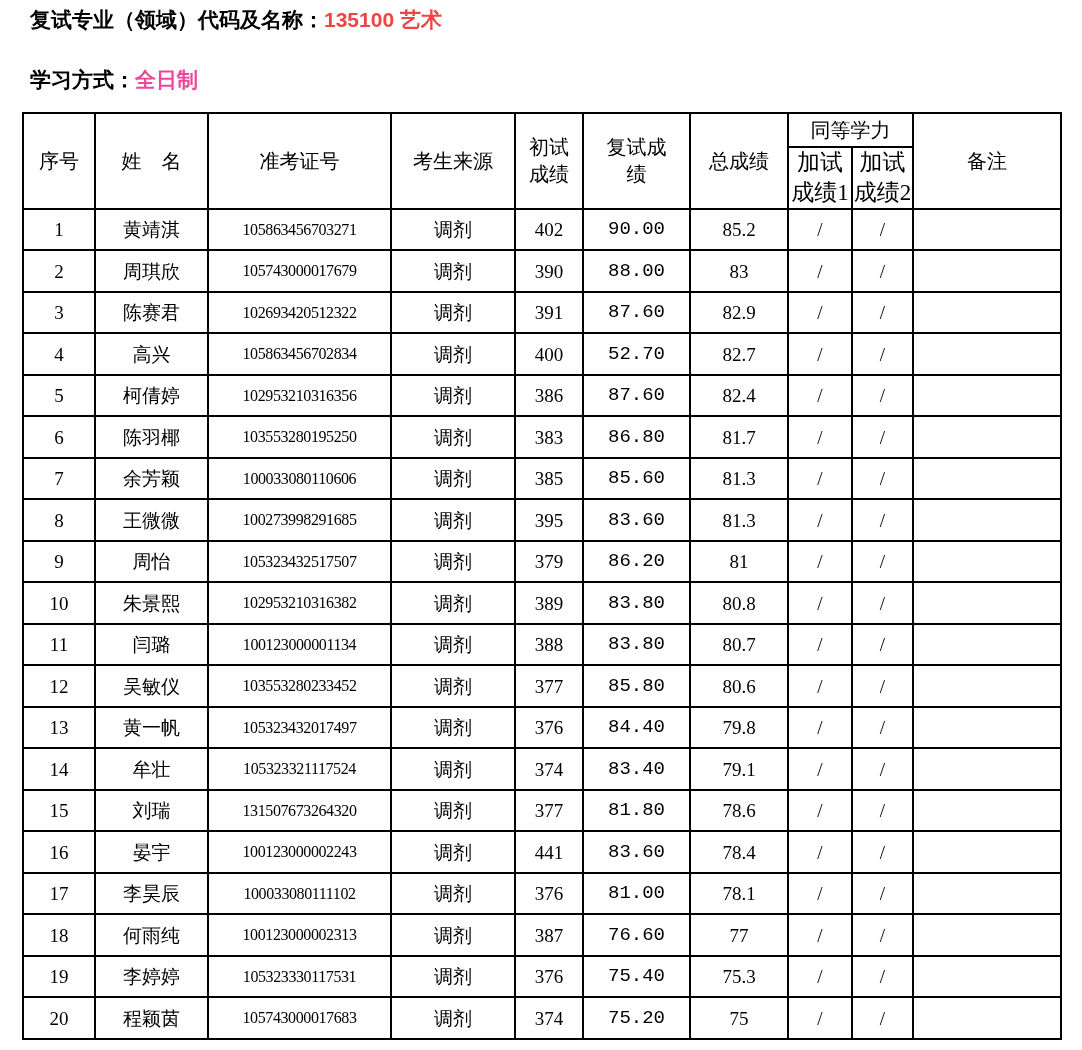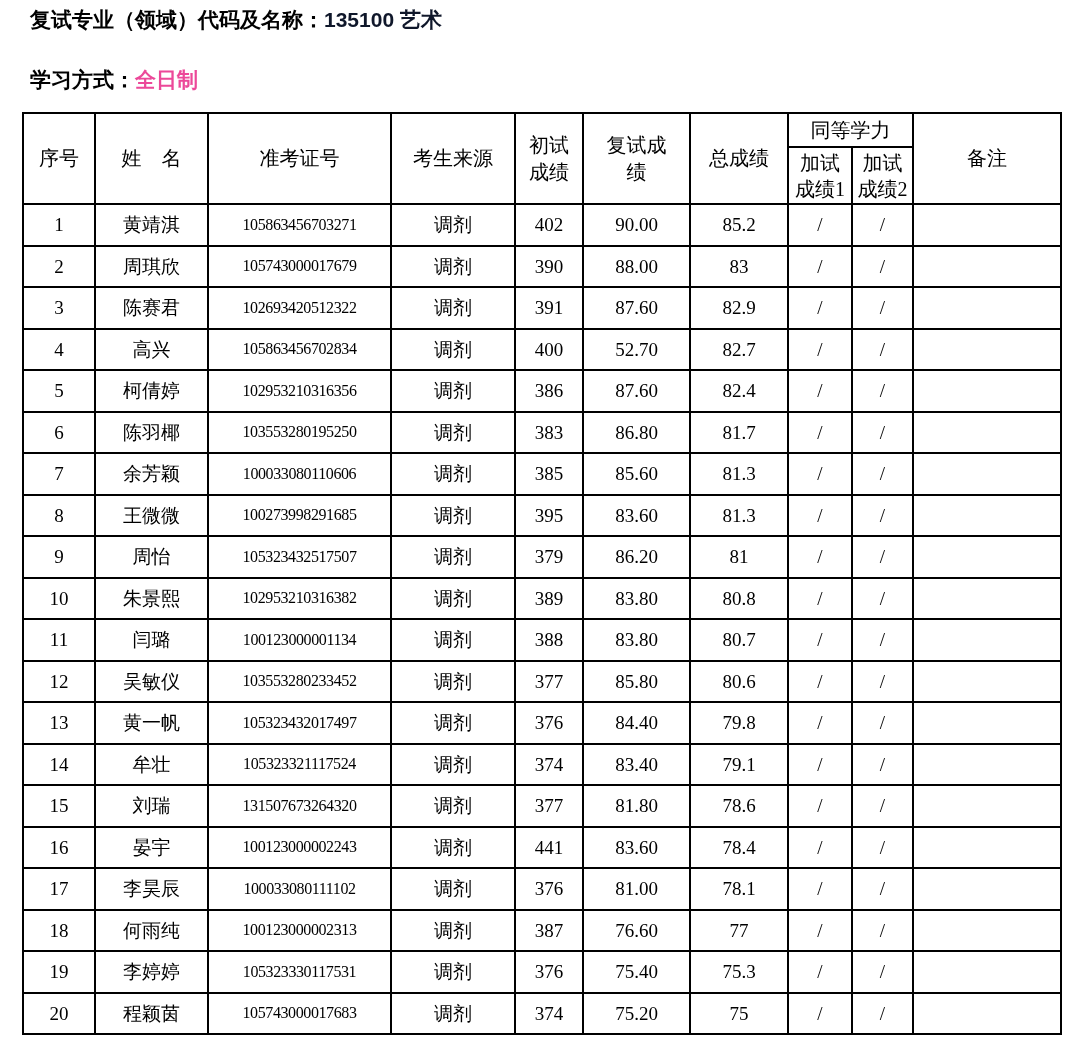--- a/index.html
+++ b/index.html
@@ -49,44 +49,45 @@
     font-weight: normal;
     font-size: 20px;
     line-height: 1.35;
     white-space: pre-line;
   }
   thead tr.h-top th.h-span {
     height: 32px;
   }
   thead tr.h-bottom th {
     height: 55px;
-    font-size: 20px;
+    font-size: 23px;
     line-height: 1.3;
     margin-top: 36px;
   }
   tbody td {
     font-size: 19px;
     height: 39.5px;
     line-height: 1;
   }
   tbody td.cell-exam-id {
     font-size: 16px;
     letter-spacing: -0.4px;
   }
   tbody td.cell-retest {
     word-spacing: 4px;
+    font-family: Liberation Mono, monospace;
   }
 </style>
 </head>
 <body>
 
 <div>
 
   <div class="title-line">
-    <span>复试专业（领域）代码及名称：</span><span class="accent" style="color: #0f172a;">135100 艺术</span>
+    <span>复试专业（领域）代码及名称：</span><span class="accent" style="color: #ef4444;">135100 艺术</span>
   </div>
 
   <div class="mode-line">
     <span>学习方式：</span><span class="accent" style="color: #ec4899;">全日制</span>
   </div>
 
   <table class="results">
     <colgroup>
       <col style="width:72px">
       <col style="width:113px">

